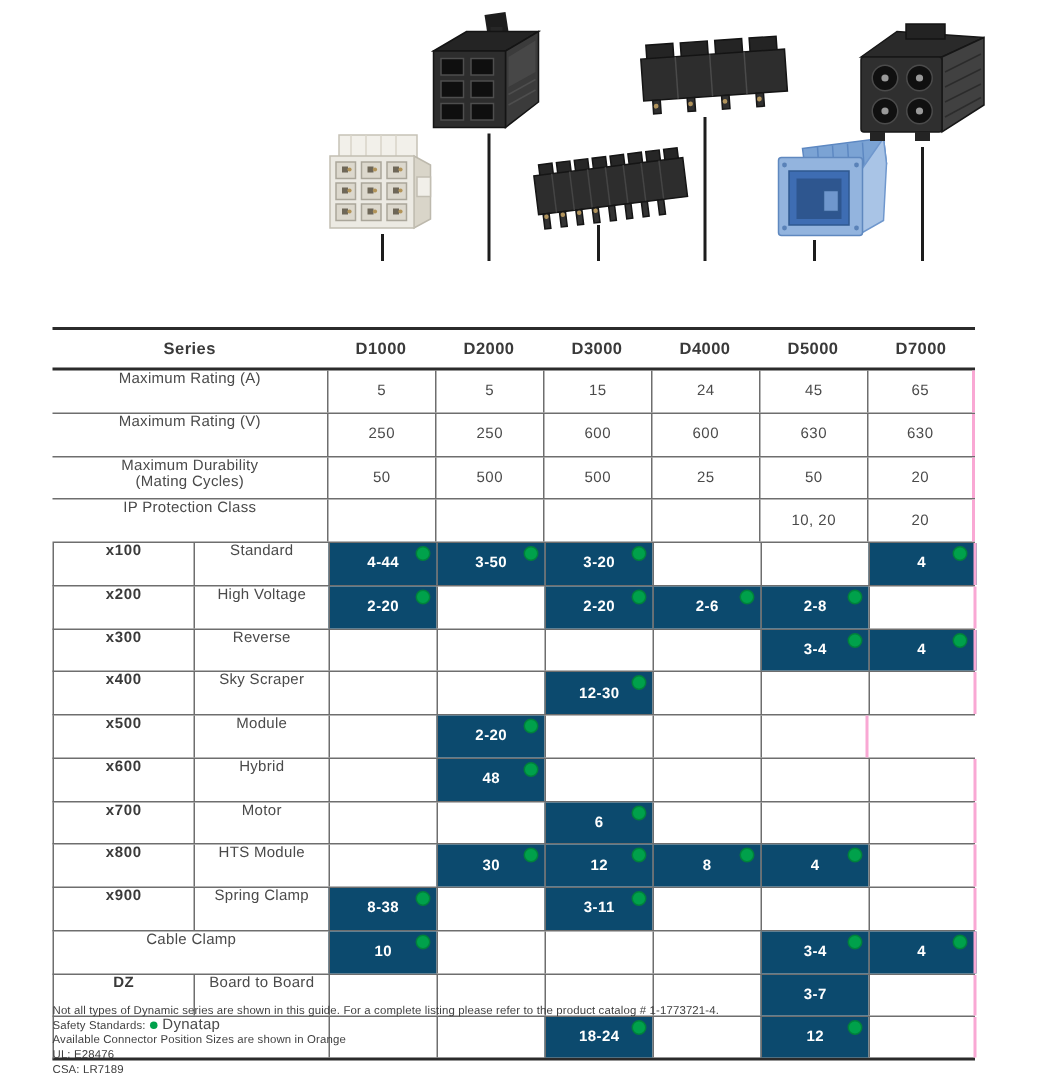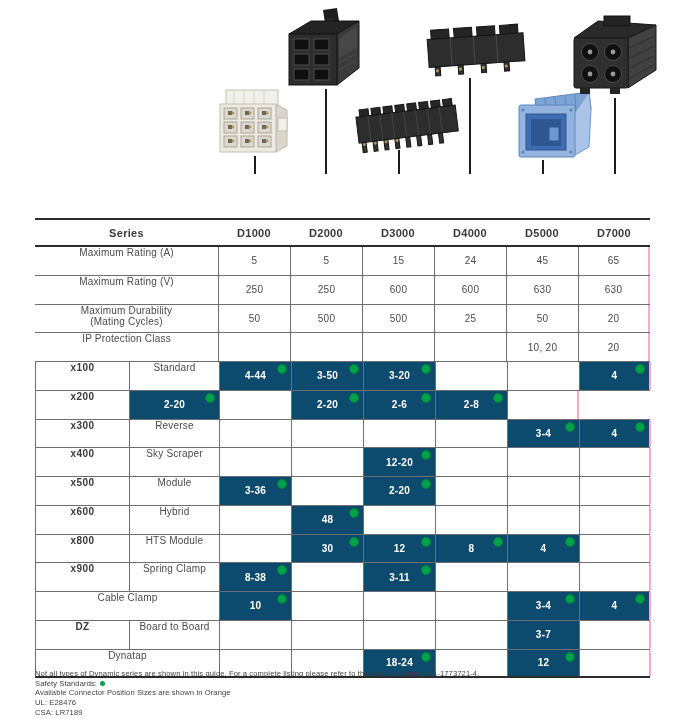--- a/index.html
+++ b/index.html
@@ -323,20 +323,21 @@
           </div>
           <div class="d-cell"></div>
           <div class="d-cell"></div>
           <div class="d-cell on">
             <span>4</span>
             <span class="dot"></span>
           </div>
         </div>
         <div class="t-row coded">
           <div class="code-cell">x200</div>
+          <div class="type-cell">High Voltage</div>
           <div class="d-cell on">
             <span>2-20</span>
             <span class="dot"></span>
           </div>
           <div class="d-cell"></div>
           <div class="d-cell on">
             <span>2-20</span>
             <span class="dot"></span>
           </div>
           <div class="d-cell on">
@@ -364,52 +365,61 @@
             <span>4</span>
             <span class="dot"></span>
           </div>
         </div>
         <div class="t-row coded">
           <div class="code-cell">x400</div>
           <div class="type-cell">Sky Scraper</div>
           <div class="d-cell"></div>
           <div class="d-cell"></div>
           <div class="d-cell on">
-            <span>12-20</span>
+            <span>12-30</span>
             <span class="dot"></span>
           </div>
           <div class="d-cell"></div>
           <div class="d-cell"></div>
           <div class="d-cell"></div>
         </div>
         <div class="t-row coded">
           <div class="code-cell">x500</div>
           <div class="type-cell">Module</div>
-          <div class="d-cell on">
-            <span>3-36</span>
-            <span class="dot"></span>
-          </div>
           <div class="d-cell"></div>
           <div class="d-cell on">
             <span>2-20</span>
             <span class="dot"></span>
           </div>
           <div class="d-cell"></div>
           <div class="d-cell"></div>
           <div class="d-cell"></div>
         </div>
         <div class="t-row coded">
           <div class="code-cell">x600</div>
           <div class="type-cell">Hybrid</div>
           <div class="d-cell"></div>
           <div class="d-cell on">
             <span>48</span>
             <span class="dot"></span>
           </div>
           <div class="d-cell"></div>
+          <div class="d-cell"></div>
+          <div class="d-cell"></div>
+          <div class="d-cell"></div>
+        </div>
+        <div class="t-row coded">
+          <div class="code-cell">x700</div>
+          <div class="type-cell">Motor</div>
+          <div class="d-cell"></div>
+          <div class="d-cell"></div>
+          <div class="d-cell on">
+            <span>6</span>
+            <span class="dot"></span>
+          </div>
           <div class="d-cell"></div>
           <div class="d-cell"></div>
           <div class="d-cell"></div>
         </div>
         <div class="t-row coded">
           <div class="code-cell">x800</div>
           <div class="type-cell">HTS Module</div>
           <div class="d-cell"></div>
           <div class="d-cell on">
             <span>30</span>

